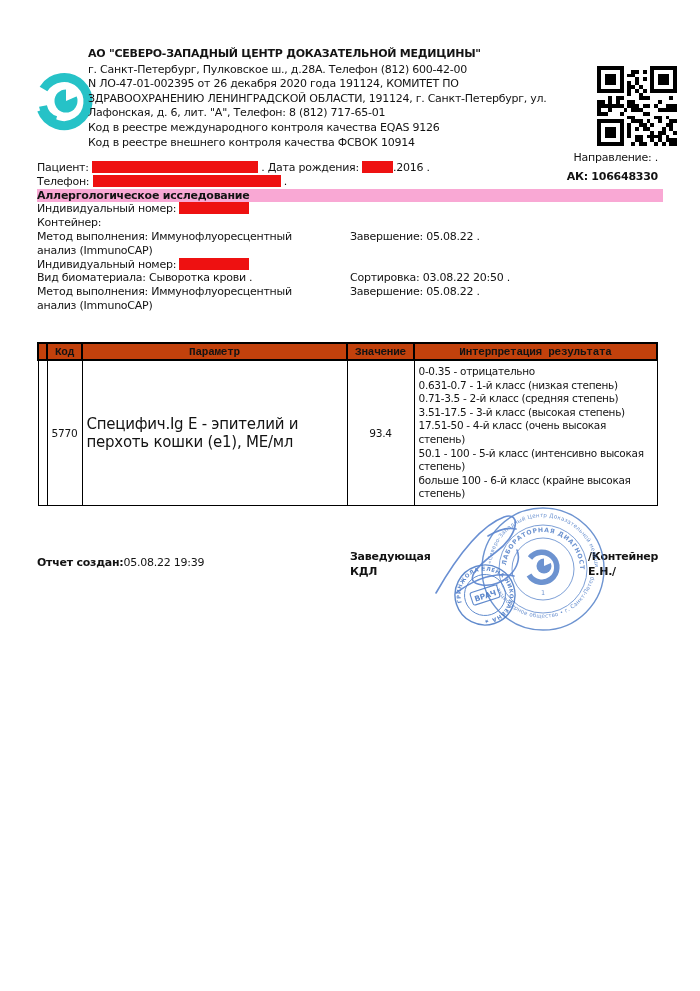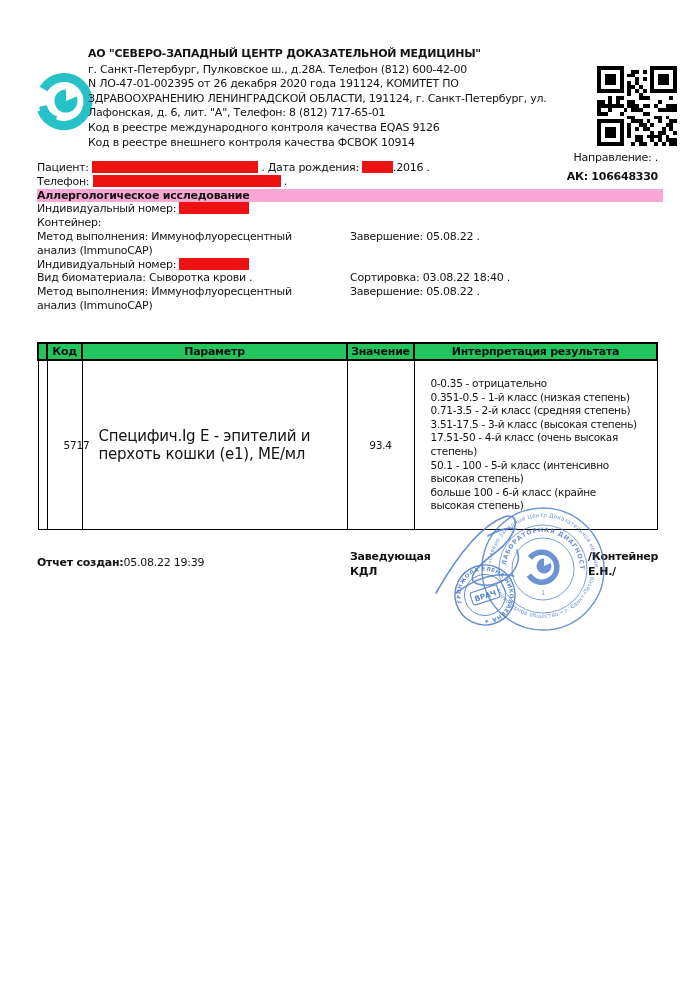--- a/index.html
+++ b/index.html
@@ -24,23 +24,23 @@
   .iline{height:13.8px;overflow:visible;}
   .section-bar{background:#f9a8d4;font-weight:bold;}
   .redact{display:inline-block;background:#ee1111;height:12px;vertical-align:-2px;}
   .cols{display:flex;}
   .cols .l{width:313px;}
   .cols .r{flex:1;}
 
   
   table.results{position:absolute;left:37px;top:342px;width:619px;border-collapse:collapse;
                 table-layout:fixed;}
-  table.results th{background:#22c55e;border:2px solid #000;font-weight:bold;font-size:11px;
-                   height:15px;padding:0 1px;text-align:center;}
-  table.results td{border:1.6px solid #000;padding:16px;vertical-align:middle;}
+  table.results th{background:#c2410c;border:2px solid #000;font-weight:bold;font-size:11px;
+                   height:15px;padding:0 1px;text-align:center;font-family:Liberation Mono, monospace;}
+  table.results td{border:1.6px solid #000;padding:4px;vertical-align:middle;}
   td.c-code{text-align:center;font-size:10.6px;}
   td.c-param{font-size:15px;padding:0 3px;line-height:18px;}
   td.c-val{text-align:center;font-size:10.6px;}
   td.c-interp{vertical-align:top;font-size:10.5px;line-height:13.6px;padding:1px 2px;
               letter-spacing:-0.3px;}
   tr.data-row{height:136px;}
 
   
   .report-created{position:absolute;left:37px;top:556px;}
   .head-kdl{position:absolute;left:350px;top:549px;font-weight:bold;line-height:15px;}
@@ -304,21 +304,21 @@
     <div class="iline cols">
       <span class="l">Метод выполнения: Иммунофлуоресцентный</span>
       <span class="r">Завершение: 05.08.22 .</span>
     </div>
     <div class="iline">анализ (ImmunoCAP)</div>
     <div class="iline">
       <span class="ws">Индивидуальный номер: </span><span class="redact" style="width:70px"></span>
     </div>
     <div class="iline cols">
       <span class="l">Вид биоматериала: Сыворотка крови .</span>
-      <span class="r">Сортировка: 03.08.22 18:40 .</span>
+      <span class="r">Сортировка: 03.08.22 20:50 .</span>
     </div>
     <div class="iline cols">
       <span class="l">Метод выполнения: Иммунофлуоресцентный</span>
       <span class="r">Завершение: 05.08.22 .</span>
     </div>
     <div class="iline">анализ (ImmunoCAP)</div>
   </div>
 
   <table class="results">
     <colgroup>
@@ -331,26 +331,26 @@
     <tbody>
         <tr>
       <th></th>
       <th>Код</th>
       <th>Параметр</th>
       <th>Значение</th>
       <th>Интерпретация результата</th>
     </tr>
     <tr class="data-row">
       <td></td>
-      <td class="c-code">5717</td>
+      <td class="c-code">5770</td>
       <td class="c-param">Специфич.Ig E - эпителий и перхоть кошки (e1), МЕ/мл</td>
       <td class="c-val">93.4</td>
       <td class="c-interp">
         <div>0-0.35 - отрицательно</div>
-        <div>0.351-0.5 - 1-й класс (низкая степень)</div>
+        <div>0.631-0.7 - 1-й класс (низкая степень)</div>
         <div>0.71-3.5 - 2-й класс (средняя степень)</div>
         <div>3.51-17.5 - 3-й класс (высокая степень)</div>
         <div>17.51-50 - 4-й класс (очень высокая степень)</div>
         <div>50.1 - 100 - 5-й класс (интенсивно высокая степень)</div>
         <div>больше 100 - 6-й класс (крайне высокая степень)</div>
       </td>
     </tr>
   </tbody>
     </table>
 

